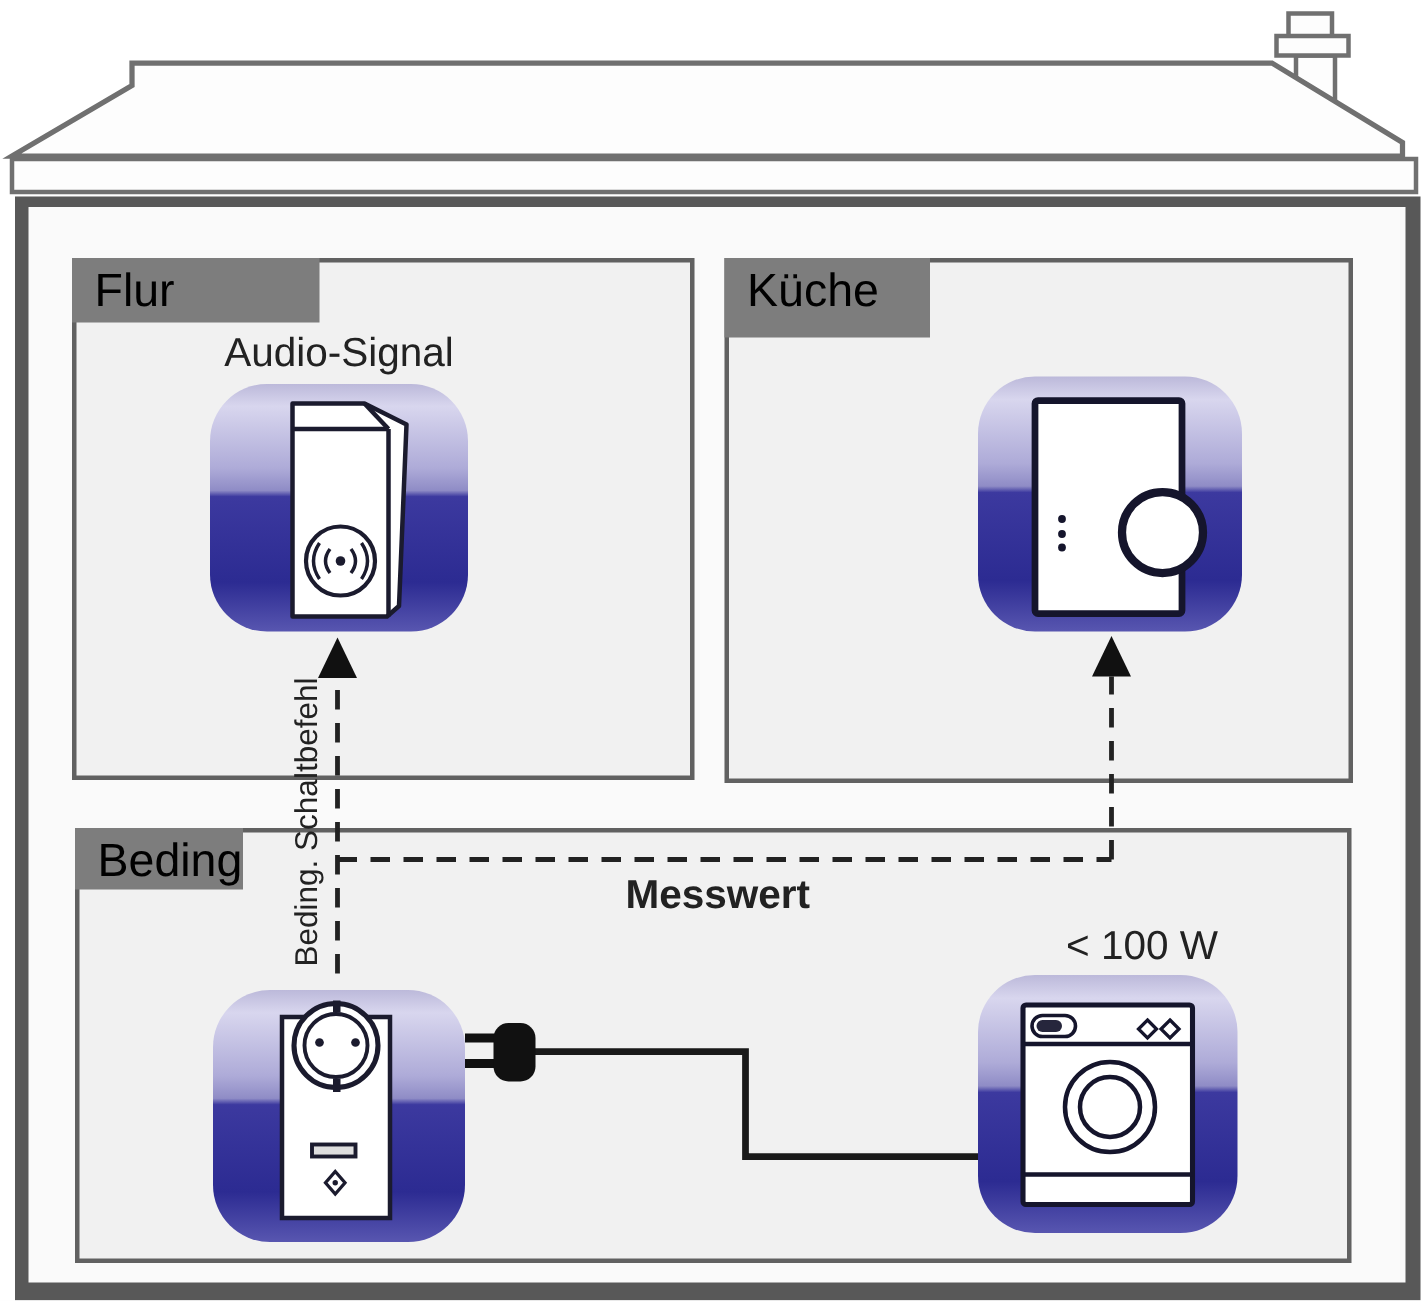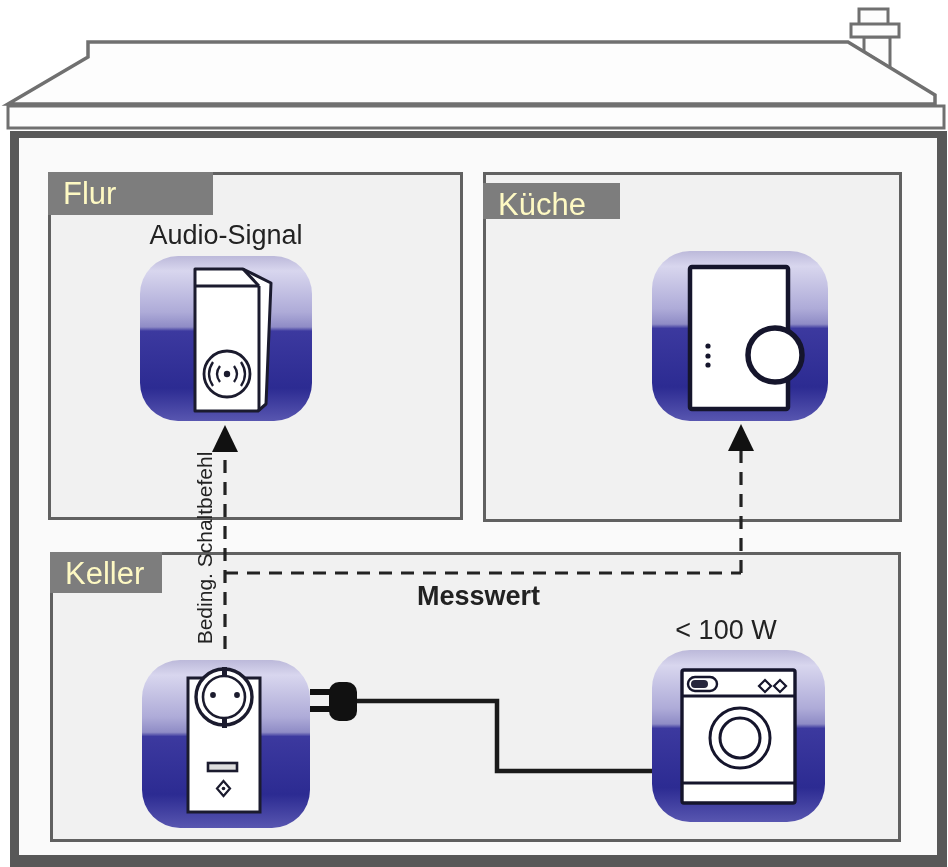--- a/index.html
+++ b/index.html
@@ -10,40 +10,40 @@
   .house-wall{position:absolute;left:10px;top:131px;width:937px;height:736px;
     box-sizing:border-box;background:#fafafa;
     border-style:solid;border-color:#585858;border-width:7px 10px 12px 9px;}
 
   
   .room{position:absolute;box-sizing:border-box;border:3px solid #616161;background:#f1f1f1;}
   .room-flur  {left:48px; top:172px; width:415px; height:348px;}
   .room-kueche{left:483px;top:172px; width:419px; height:350px;}
   .room-keller{left:50px; top:552px; width:851px; height:290px;}
 
-  .roombar{position:absolute;background:#7d7d7d;color:#fef9c3;
+  .roombar{position:absolute;background:#7d7d7d;color:#000000;
     font-size:31px;line-height:43px;padding-left:15px;box-sizing:border-box;white-space:nowrap;}
   .bar-flur  {left:48px; top:172px; width:165px; height:43px;}
-  .bar-kueche{left:483px;top:172px; width:137px; height:36px;margin-top:11px;}
+  .bar-kueche{left:483px;top:172px; width:137px; height:53px;}
   .bar-keller{left:50px; top:552px; width:112px; height:41px;}
 
   
   .appicon{position:absolute;border-radius:38px;
     background:linear-gradient(180deg,#bcb9da 0%,#d8d6ee 9%,#aeabd8 34%,#8f8cc6 43%,
                #3c399f 45.5%,#2c2b92 80%,#5856b0 100%);}
   .appicon svg{position:absolute;left:0;top:0;}
   .icon-flur  {left:140px;top:256px;width:172px;height:165px;}
   .icon-kueche{left:652px;top:251px;width:176px;height:170px;}
   .icon-plug  {left:142px;top:660px;width:168px;height:168px;}
   .icon-washer{left:652px;top:650px;width:173px;height:172px;}
 
   
   .caption{position:absolute;font-size:27px;color:#222222;white-space:nowrap;}
   .cap-audio{left:140px;top:220px;width:172px;text-align:center;}
-  .cap-watt {left:640px;top:615px;width:172px;text-align:center;}
+  .cap-watt {left:640px;top:615px;width:172px;text-align:right;}
   .cap-mess {left:417px;top:581px;font-weight:bold;}
   .cap-beding{left:101px;top:535px;width:210px;height:26px;text-align:center;
     font-size:21px;transform:rotate(-90deg);}
 
   .lines{position:absolute;left:0;top:0;z-index:10;pointer-events:none;}
   .rooflayer{position:absolute;left:0;top:0;z-index:0;}
 </style>
 </head>
 <body>
 
@@ -63,21 +63,21 @@
   </svg>
 
   <div class="house-wall"></div>
 
   <div class="room room-flur"></div>
   <div class="room room-kueche"></div>
   <div class="room room-keller"></div>
 
   <div class="roombar bar-flur">Flur</div>
   <div class="roombar bar-kueche">Küche</div>
-  <div class="roombar bar-keller">Keller</div>
+  <div class="roombar bar-keller">Beding</div>
 
   <div class="appicon icon-flur">
     <svg width="172" height="165" viewBox="0 0 172 165">
       <g fill="#ffffff" stroke="#1b1b2e" stroke-width="3" stroke-linejoin="round">
         <path d="M55 155 V13 H103 L131 27 L126 148 L118 155 Z"></path>
         <path d="M55 30 H119" fill="none"></path>
         <path d="M103 13 L119 30" fill="none"></path>
         <path d="M119 30 V155" fill="none"></path>
       </g>
       <g>

